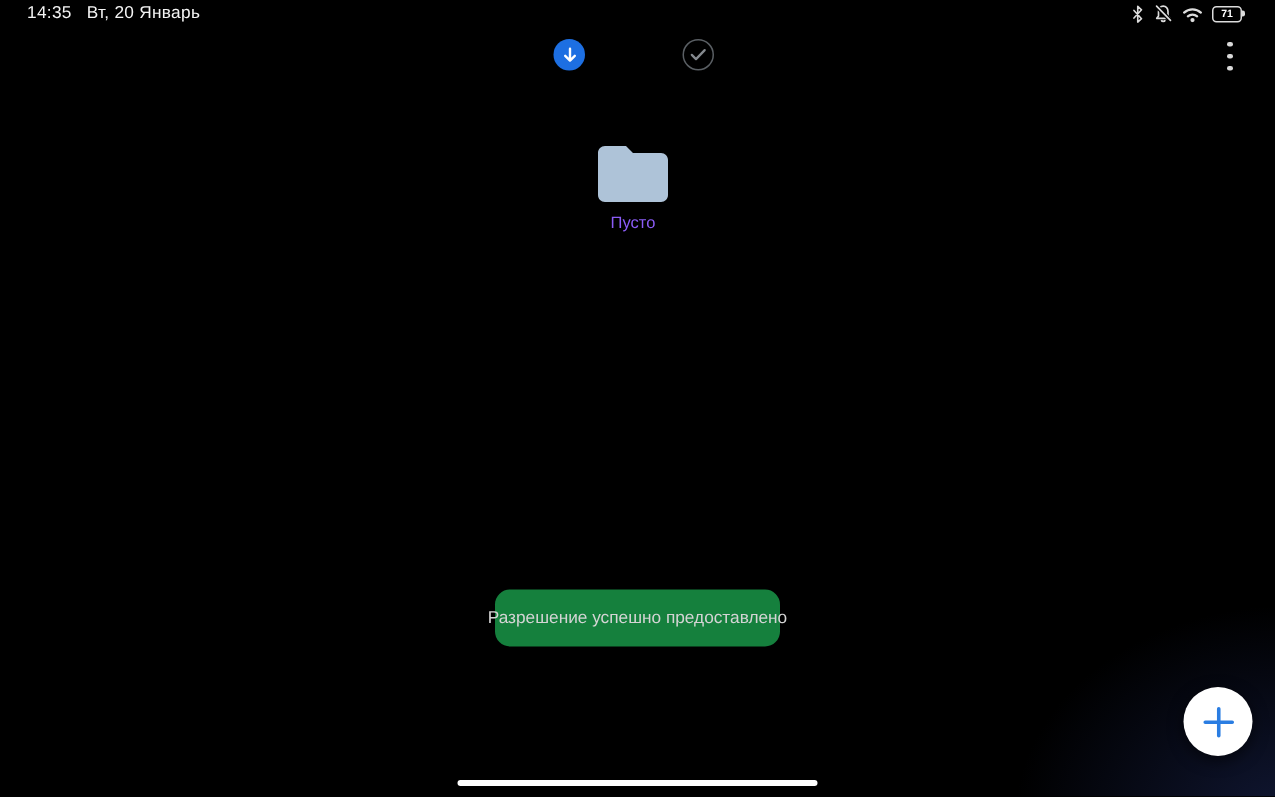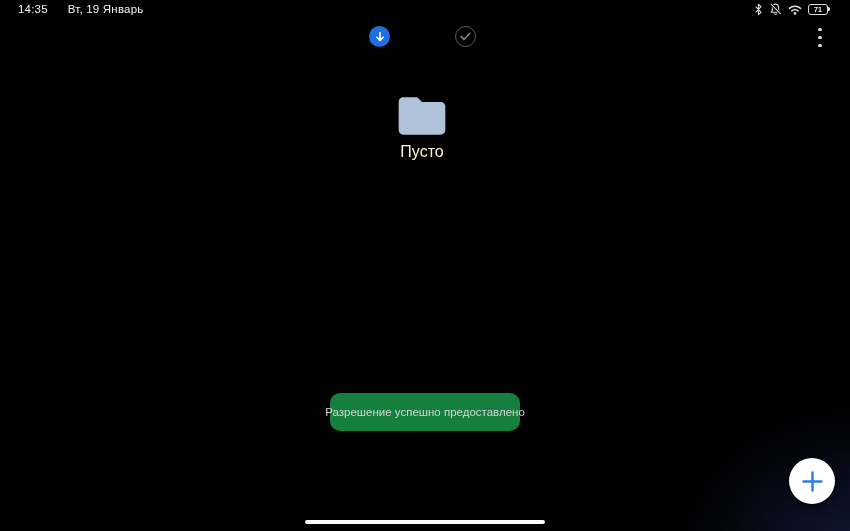--- a/index.html
+++ b/index.html
@@ -8,21 +8,21 @@
     overflow:hidden; font-family:"Liberation Sans", sans-serif;
     -webkit-font-smoothing:antialiased;
   }
 
   
   .status-bar {
     position:absolute; top:0; left:0; right:0; height:17px;
     display:flex; justify-content:space-between; align-items:center;
     padding:1px 22px 0 18px; box-sizing:border-box;
   }
-  .sb-left { display:flex; gap:20px; color:#f4f4f4; font-size:11.5px; font-weight:500; letter-spacing:.2px; }
+  .sb-left { display:flex; gap:10px; color:#f4f4f4; font-size:11.5px; font-weight:500; letter-spacing:.2px; }
   .sb-right { display:flex; align-items:center; gap:6px; }
   .sb-icon { display:block; }
   .battery {
     position:relative; width:20px; height:11px; border:1px solid #dcdcdc;
     border-radius:3px; box-sizing:border-box; display:flex; align-items:center;
     justify-content:center; color:#fff; font-size:7px; font-weight:700; line-height:1;
   }
   .battery::after {
     content:""; position:absolute; right:-3px; top:2.5px; width:2px; height:4px;
     background:#dcdcdc; border-radius:0 1.5px 1.5px 0;
@@ -44,21 +44,21 @@
     display:flex; flex-direction:column; align-items:center; justify-content:space-between;
     cursor:pointer; padding:0; background:none; border:none;
   }
   .kebab i { width:3.4px; height:3.4px; border-radius:50%; background:#d9d9d9; }
 
   
   .empty-state {
     position:absolute; left:0; right:6px; top:95px;
     display:flex; flex-direction:column; align-items:center;
   }
-  .empty-label { margin-top:6px; color:#fef9c3; font-size:16px; }
+  .empty-label { margin-top:6px; color:#8b5cf6; font-size:11px; }
 
   
   .toast {
     position:absolute; left:330px; top:393px; width:190px; height:38px;
     background:#15803d; border-radius:10px;
     display:flex; align-items:center; justify-content:center;
     color:#d4d4d4; font-size:11.5px; white-space:nowrap;
   }
 
   
@@ -79,21 +79,21 @@
   }
 </style>
 </head>
 <body>
 
 <div class="screen">
 
   <div class="status-bar">
     <div class="sb-left">
       <span>14:35</span>
-      <span>Вт, 19 Январь</span>
+      <span>Вт, 20 Январь</span>
     </div>
     <div class="sb-right">
       <svg class="sb-icon" width="9" height="13" viewBox="0 0 10 14">
         <path d="M2.2 4.2 L7.8 10.3 L5 12.8 L5 1.2 L7.8 3.7 L2.2 9.8" fill="none" stroke="#dcdcdc" stroke-width="1.2" stroke-linejoin="round" stroke-linecap="round"></path>
       </svg>
       <svg class="sb-icon" width="13" height="13" viewBox="0 0 14 14">
         <path d="M7 1.2 C5 1.2 3.6 2.8 3.6 5 V8.3 L2.3 9.9 H11.7 L10.4 8.3 V5 C10.4 2.8 9 1.2 7 1.2 Z" fill="none" stroke="#dcdcdc" stroke-width="1.2" stroke-linejoin="round"></path>
         <path d="M5.6 11.2 A1.5 1.5 0 0 0 8.4 11.2" fill="none" stroke="#dcdcdc" stroke-width="1.2"></path>
         <line x1="1.6" y1="0.6" x2="12.8" y2="12" stroke="#000" stroke-width="3"></line>
         <line x1="2.2" y1="1.2" x2="12.2" y2="11.4" stroke="#dcdcdc" stroke-width="1.2" stroke-linecap="round"></line>

